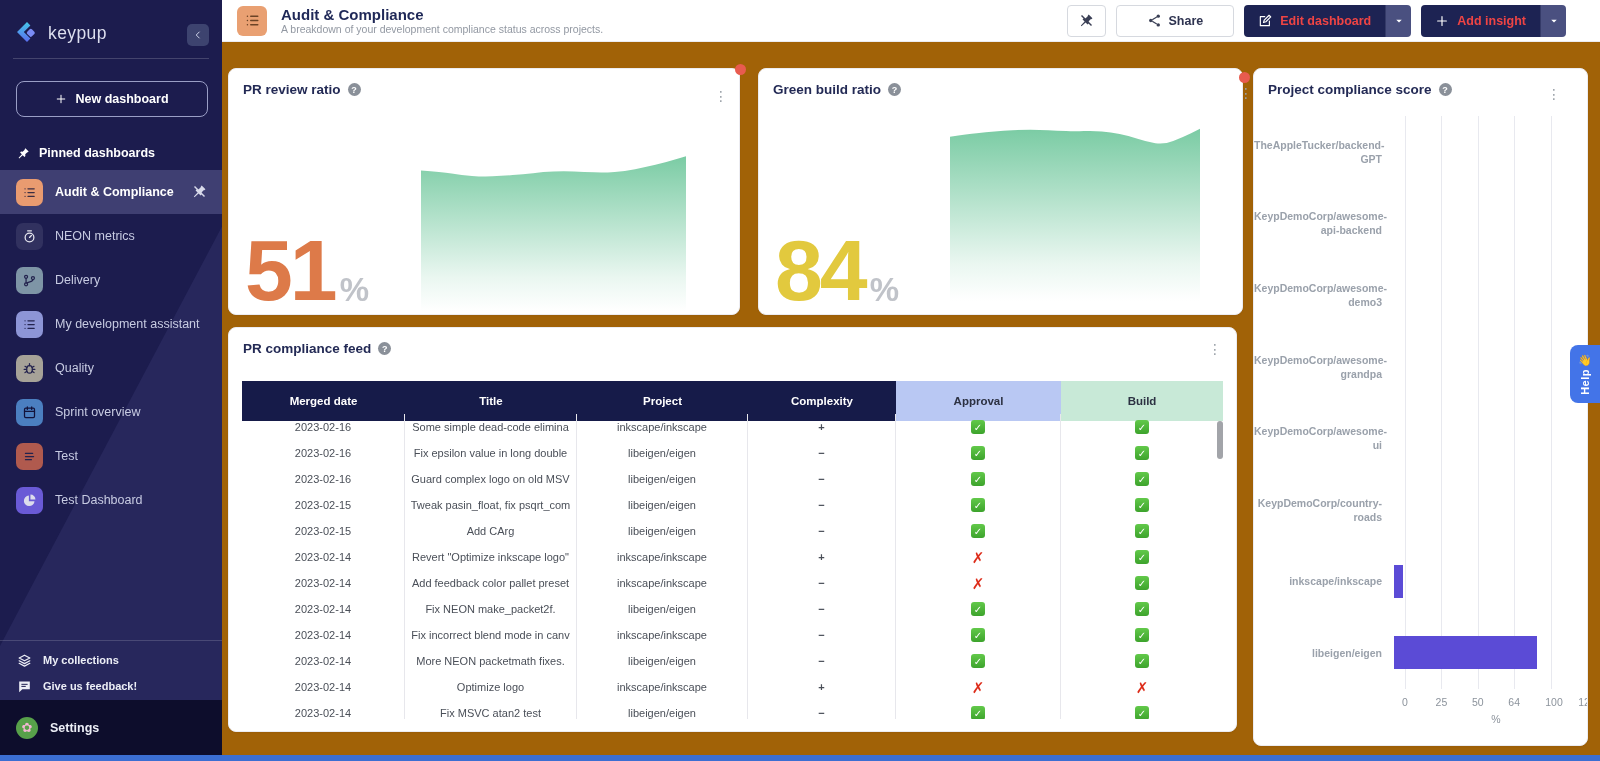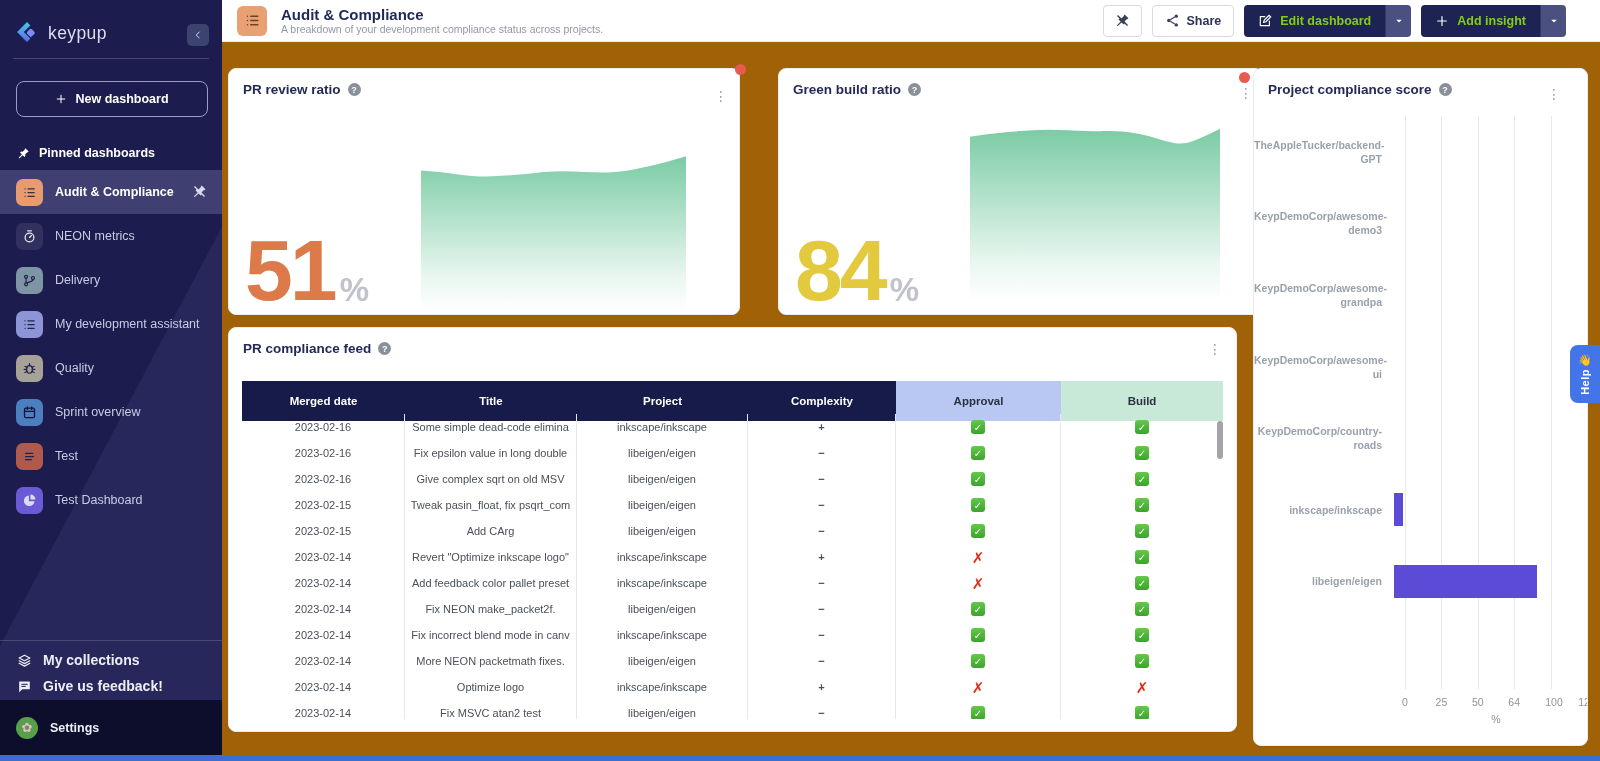--- a/index.html
+++ b/index.html
@@ -26,59 +26,59 @@
   .side-items{position:absolute;left:0;top:170px;width:222px;}
   .side-item{position:relative;height:44px;display:flex;align-items:center;gap:12px;padding-left:16px;cursor:pointer;}
   .side-item.selected{background:#3f3f72;}
   .side-item .tile{width:27px;height:27px;border-radius:7px;display:flex;align-items:center;justify-content:center;flex:0 0 27px;}
   .side-item .tile svg{width:15px;height:15px;}
   .side-item .lbl{font-size:12.5px;color:#c7cbe2;white-space:nowrap;}
   .side-item.selected .lbl{color:#fff;font-weight:700;}
   .side-item .trail{position:absolute;right:15px;top:14px;width:15px;height:15px;color:#d8daea;}
   .side-footer{position:absolute;left:0;top:640px;width:222px;border-top:1px solid rgba(255,255,255,.16);padding-top:6px;}
   .foot-link{height:26px;display:flex;align-items:center;gap:11px;padding-left:17px;color:#eceef6;
-             font-size:14px;font-weight:700;cursor:pointer;}
+             font-size:11px;font-weight:700;cursor:pointer;}
   .foot-link svg{width:15px;height:15px;}
   .settings-bar{position:absolute;left:0;top:700px;width:222px;height:55px;background:#0d0d2c;
                 display:flex;align-items:center;gap:12px;padding-left:16px;box-sizing:border-box;}
   .avatar{width:22px;height:22px;border-radius:50%;background:#57a04a;display:flex;align-items:center;
           justify-content:center;font-size:12px;color:#f2b6d4;}
   .settings-lbl{font-size:12.5px;font-weight:700;color:#eceef6;}
   
   .topbar{position:absolute;left:222px;top:0;width:1378px;height:42px;background:#fff;z-index:10;
           display:flex;align-items:center;border-bottom:1px solid #ebebef;box-sizing:border-box;}
   .tb-tile{width:30px;height:30px;border-radius:6px;margin-left:15px;display:flex;align-items:center;justify-content:center;color:#6b4326;}
   .tb-tile svg{width:17px;height:17px;}
   .tb-titles{margin-left:14px;}
   .tb-title{font-size:15px;font-weight:700;color:#1f2857;line-height:17px;}
   .tb-sub{font-size:10.5px;color:#9298a2;line-height:13px;}
   .tb-actions{margin-left:auto;margin-right:34px;display:flex;align-items:center;gap:10px;}
   .btn-ghost{height:32px;border:1px solid #d6d9df;border-radius:4px;background:#fff;display:flex;align-items:center;
-             justify-content:center;gap:7px;padding:0 12px;font-size:12.5px;font-weight:700;color:#2e3350;box-sizing:border-box;cursor:pointer;}
+             justify-content:center;gap:7px;padding:0 30px;font-size:12.5px;font-weight:700;color:#2e3350;box-sizing:border-box;cursor:pointer;}
   .btn-ghost svg{width:15px;height:15px;color:#3a3f55;}
   .btn-iconic{width:39px;padding:0;}
   .btn-split{display:flex;border-radius:4px;overflow:hidden;cursor:pointer;}
-  .btn-main{background:#1d2353;color:#84cc16;display:flex;align-items:center;gap:8px;padding:0 14px;height:32px;
+  .btn-main{background:#1d2353;color:#ef4444;display:flex;align-items:center;gap:8px;padding:0 14px;height:32px;
             font-size:12.5px;font-weight:700;}
   .btn-main svg{width:14px;height:14px;color:#fff;}
   .btn-caret{width:25px;height:32px;background:#4a5080;display:flex;align-items:center;justify-content:center;color:#fff;border-left:1px solid #343a68;}
   .btn-caret svg{width:12px;height:12px;}
   
   .main{position:absolute;left:222px;top:42px;width:1378px;height:713px;background:#a16207;}
   .card{position:absolute;background:#fff;border:1px solid #ececf1;border-radius:8px;
         box-shadow:0 1px 2px rgba(20,20,60,.05);box-sizing:border-box;overflow:hidden;}
   .card-head{position:absolute;left:14px;top:13px;display:flex;align-items:center;gap:7px;}
   .card-title{font-size:13.5px;font-weight:700;color:#232a55;}
   .qmark{width:13px;height:13px;border-radius:50%;background:#8a9099;color:#fff;font-size:9px;font-weight:700;
          display:inline-flex;align-items:center;justify-content:center;}
   .qmark::after{content:"?";}
   .kebab{color:#9aa0a8;font-size:14px;line-height:14px;cursor:pointer;}
   .kebab::before{content:"\22EE";}
   .card-pr{left:6px;top:26px;width:512px;height:247px;}
-  .card-gb{left:556px;top:26px;width:485px;height:247px;}
+  .card-gb{left:536px;top:26px;width:485px;height:247px;}
   .card-feed{left:6px;top:285px;width:1009px;height:405px;}
   .card-comp{left:1031px;top:26px;width:335px;height:678px;}
   .kebab-pr{position:absolute;right:11px;top:20px;}
   .kebab-feed{position:absolute;right:14px;top:14px;}
   .kebab-comp{position:absolute;right:26px;top:18px;}
   .kebab-float{position:absolute;left:1017px;top:44px;z-index:6;}
   .red-dot{position:absolute;width:11px;height:11px;border-radius:50%;background:#e85b4f;z-index:7;}
   .dot-1{left:513px;top:22px;}
   .dot-2{left:1017px;top:30px;}
   
@@ -460,21 +460,21 @@
             <div class="fcell c3 cx">−</div>
             <div class="fcell c4">
               <span class="st-pass">✓</span>
             </div>
             <div class="fcell c5">
               <span class="st-pass">✓</span>
             </div>
           </div>
           <div class="trow">
             <div class="fcell c0">2023-02-16</div>
-            <div class="fcell c1">Give complex sqrt on old MSV</div>
+            <div class="fcell c1">Guard complex logo on old MSV</div>
             <div class="fcell c2">libeigen/eigen</div>
             <div class="fcell c3 cx">−</div>
             <div class="fcell c4">
               <span class="st-pass">✓</span>
             </div>
             <div class="fcell c5">
               <span class="st-pass">✓</span>
             </div>
           </div>
           <div class="trow">
@@ -592,20 +592,26 @@
     <section class="card card-comp">
       <div class="card-head">
         <span class="card-title">Project compliance score</span>
         <span class="qmark"></span>
       </div>
       <span class="kebab kebab-comp"></span>
       <div class="comp-grid"></div>
       <div class="c-rows" id="c-rows">
           <div class="crow">
             <div class="clabel">TheAppleTucker/backend-GPT</div>
+            <div class="cbararea">
+              <div class="cbar" style="width:0.0px;background:#5b4bd6"></div>
+            </div>
+          </div>
+          <div class="crow">
+            <div class="clabel">KeypDemoCorp/awesome-api-backend</div>
             <div class="cbararea">
               <div class="cbar" style="width:0.0px;background:#5b4bd6"></div>
             </div>
           </div>
           <div class="crow">
             <div class="clabel">KeypDemoCorp/awesome-demo3</div>
             <div class="cbararea">
               <div class="cbar" style="width:0.0px;background:#5b4bd6"></div>
             </div>
           </div>

